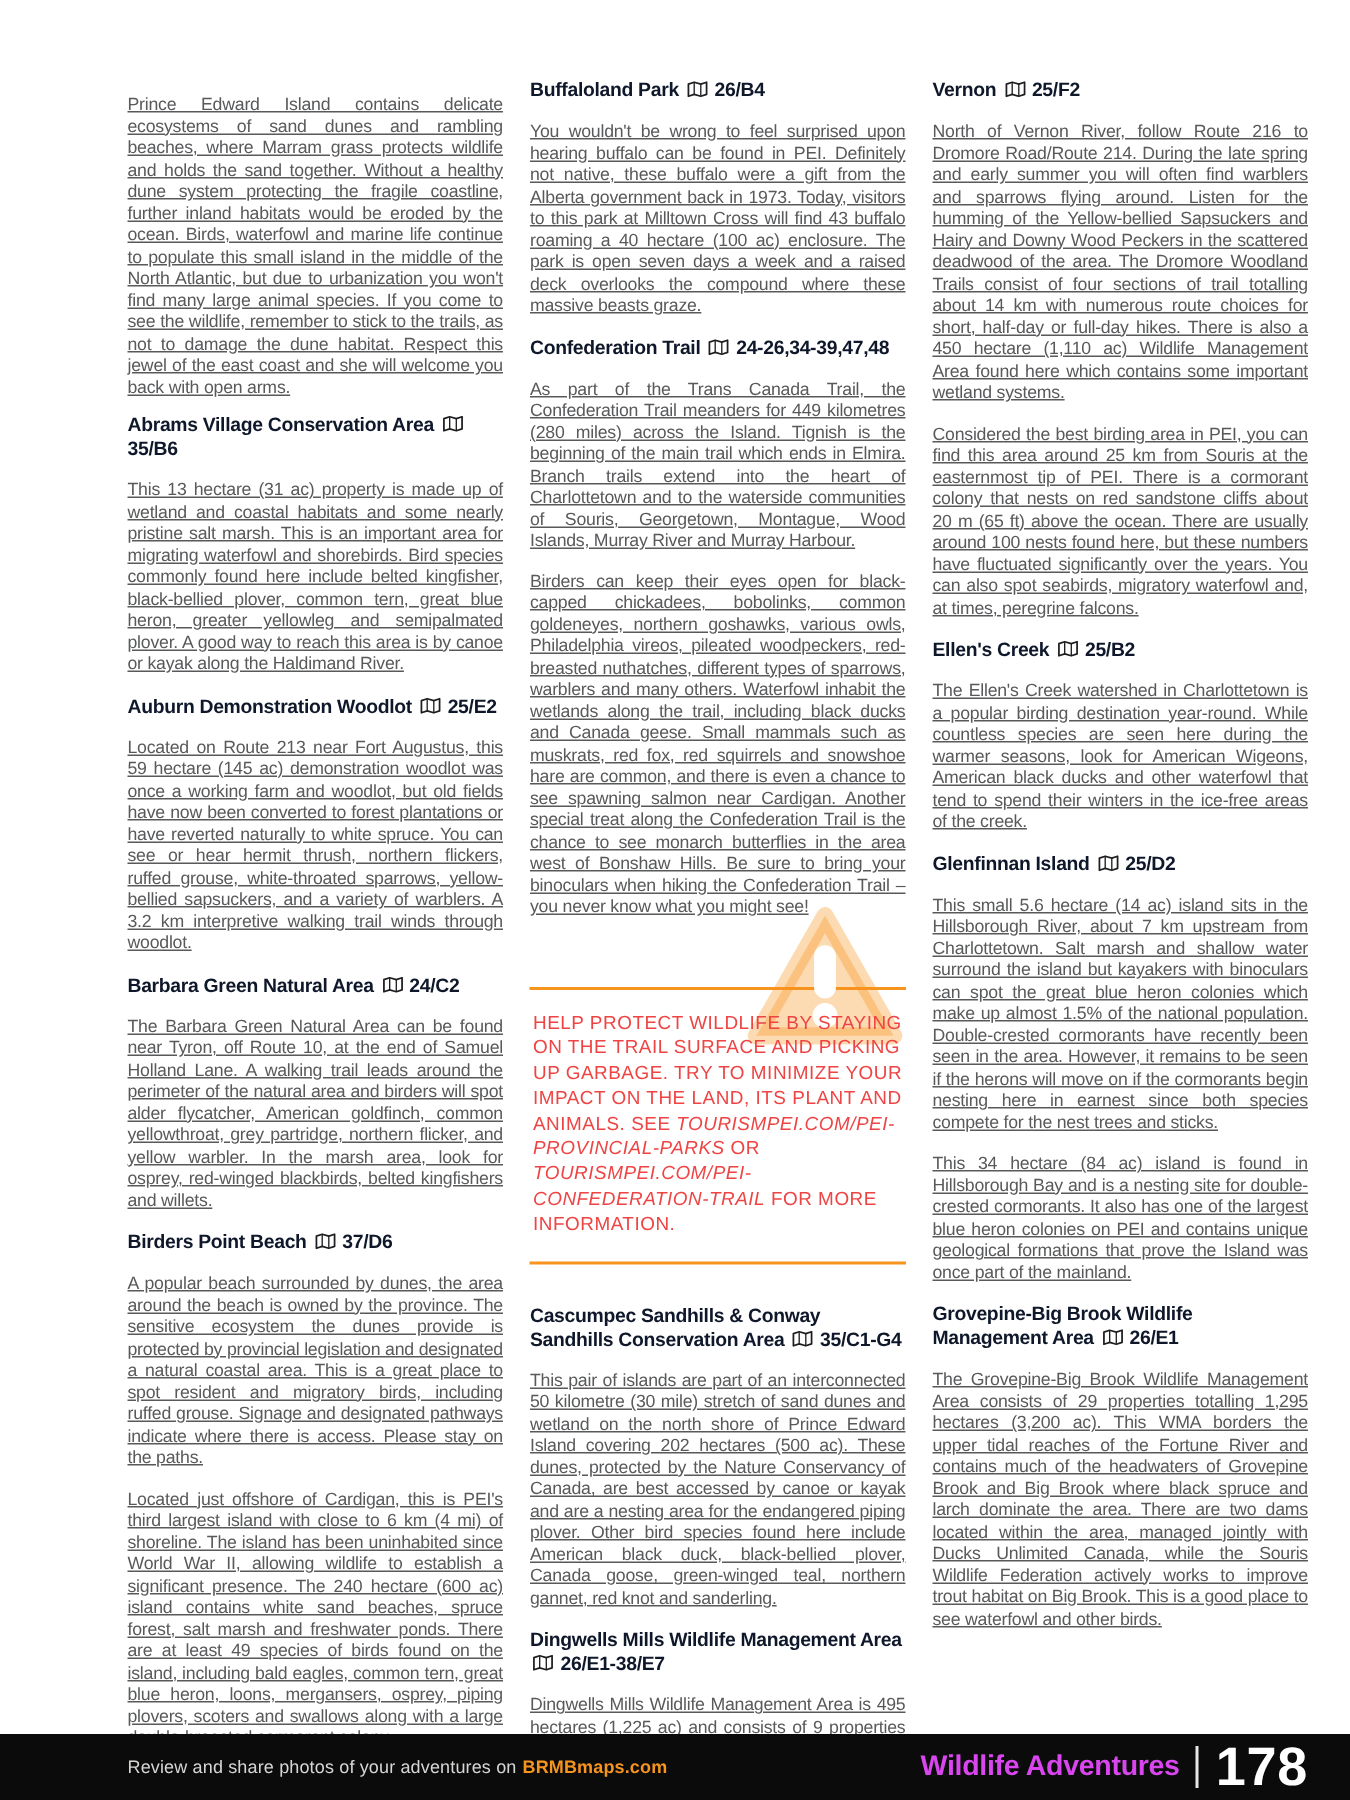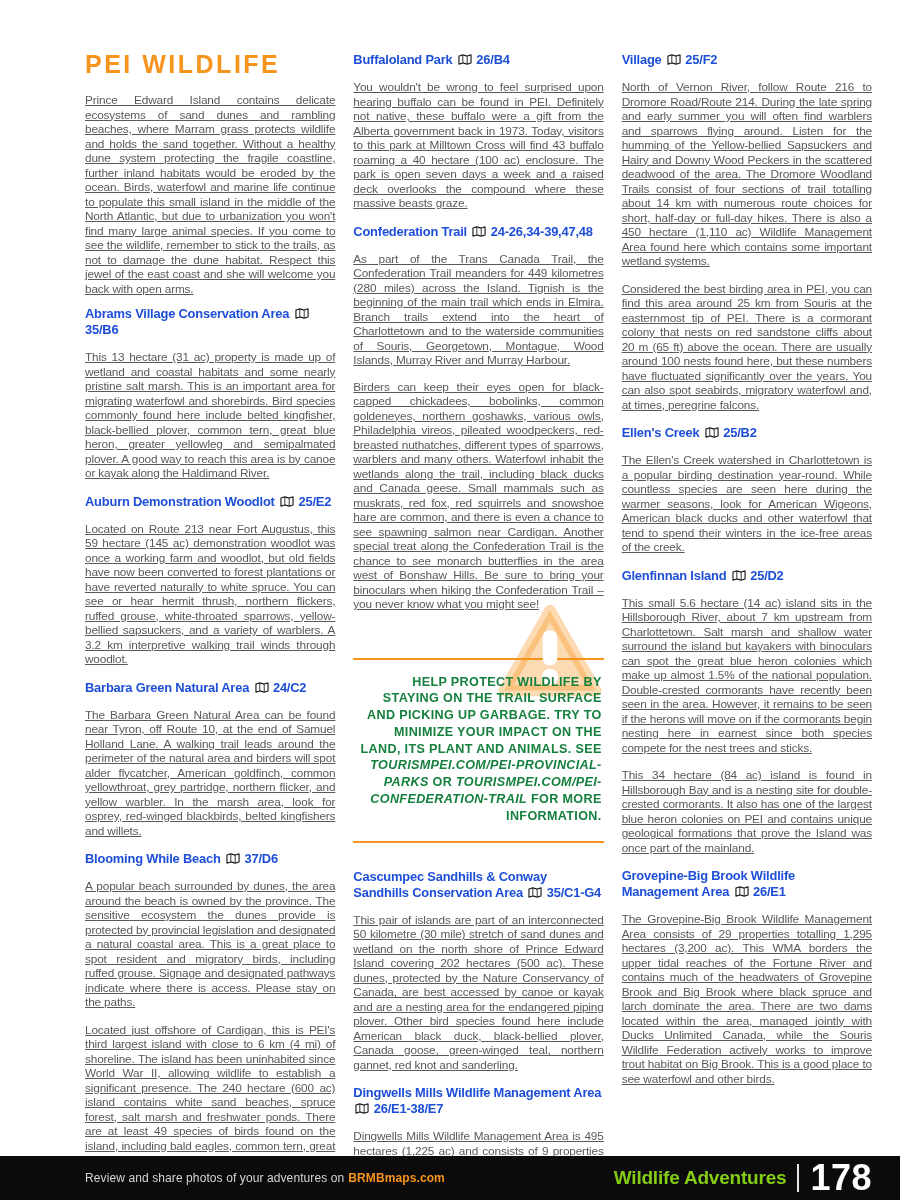--- a/index.html
+++ b/index.html
@@ -21,63 +21,62 @@
   }
   p.intro, p.body{
     margin:12px 0 10px 0;
     font-size:11.8px;line-height:14.5px;letter-spacing:-0.15px;
     color:#58595B;text-align:justify;text-decoration:underline;
   }
   section.sec{margin:0 0 13px 0;}
   h3.sec-h{
     margin:2px 0 6px 0;
     font-size:12.9px;line-height:16px;font-weight:700;letter-spacing:-0.2px;
-    color:#1d4ed8;text-align:left;
+    color:#0f172a;text-align:left;
   }
   h3.sec-h .ref{white-space:nowrap;}
   .map-icon{
     display:inline-block;width:14px;height:11px;vertical-align:-1px;
     color:#1E1E21;margin:0 1px 0 2px;
   }
   aside.callout{
     position:relative;
     margin:46px 0 26px 0;
     border-top:2px solid #F7941E;border-bottom:2px solid #F7941E;
     padding:14px 2px 16px 2px;
   }
   .warn-tri{
     position:absolute;top:-58px;right:2px;width:104px;height:96px;
     pointer-events:none;
   }
   p.callout-text{
     position:relative;z-index:1;margin:0;
-    font-size:12.6px;line-height:16.8px;font-weight:700;letter-spacing:0.35px;
-    color:#15803d;text-align:right;
+    font-size:12.6px;line-height:16.8px;font-weight:400;letter-spacing:0.35px;
+    color:#ef4444;text-align:left;
   }
   p.callout-text .ital{font-style:italic;}
   .footer{
     position:absolute;left:0;right:0;bottom:0;height:44px;
     background:#0B0B0B;
     display:flex;align-items:center;justify-content:space-between;
     padding:0 28px 0 85px;box-sizing:border-box;gap:44px;
   }
   .footer-left{font-size:12px;color:#D6D6D4;letter-spacing:0.1px;}
   .footer-left .brand{color:#F7941E;font-weight:700;margin-left:4px;cursor:pointer;}
   .footer-right{display:flex;align-items:center;}
-  .footer-section{color:#84cc16;font-size:19px;font-weight:700;letter-spacing:-0.2px;}
+  .footer-section{color:#d946ef;font-size:19px;font-weight:700;letter-spacing:-0.2px;}
   .footer-divider{width:2px;height:28px;background:#E8E8E6;margin:0 11px;}
   .footer-page{color:#FFFFFF;font-size:36px;font-weight:700;letter-spacing:0.5px;}
 </style>
 </head>
 <body>
 
 <div class="page">
   <div class="content">
     <div class="col">
-      <h1 class="page-title">PEI WILDLIFE</h1>
     <p class="intro">Prince Edward Island contains delicate ecosystems of sand dunes and rambling beaches, where Marram grass protects wildlife and holds the sand together. Without a healthy dune system protecting the fragile coastline, further inland habitats would be eroded by the ocean. Birds, waterfowl and marine life continue to populate this small island in the middle of the North Atlantic, but due to urbanization you won't find many large animal species. If you come to see the wildlife, remember to stick to the trails, as not to damage the dune habitat. Respect this jewel of the east coast and she will welcome you back with open arms.</p>
         <section class="sec">
           <h3 class="sec-h"><span>Abrams Village Conservation Area</span> <svg class="map-icon" viewBox="0 0 20 16" aria-hidden="true">
               <path d="M1.2 3 L6.8 1.2 L13.2 3 L18.8 1.2 V13 L13.2 14.8 L6.8 13 L1.2 14.8 Z" fill="none" stroke="currentColor" stroke-width="1.7" stroke-linejoin="round"></path>
               <path d="M6.8 1.6 V12.6 M13.2 3.2 V14.2" stroke="currentColor" stroke-width="1.3" fill="none"></path>
             </svg> <span class="ref">35/B6</span></h3>
           <p class="body">This 13 hectare (31 ac) property is made up of wetland and coastal habitats and some nearly pristine salt marsh. This is an important area for migrating waterfowl and shorebirds. Bird species commonly found here include belted kingfisher, black-bellied plover, common tern, great blue heron, greater yellowleg and semipalmated plover. A good way to reach this area is by canoe or kayak along the Haldimand River.</p>
         </section>
         <section class="sec">
           <h3 class="sec-h"><span>Auburn Demonstration Woodlot</span> <svg class="map-icon" viewBox="0 0 20 16" aria-hidden="true">
@@ -87,21 +86,21 @@
           <p class="body">Located on Route 213 near Fort Augustus, this 59 hectare (145 ac) demonstration woodlot was once a working farm and woodlot, but old fields have now been converted to forest plantations or have reverted naturally to white spruce. You can see or hear hermit thrush, northern flickers, ruffed grouse, white-throated sparrows, yellow-bellied sapsuckers, and a variety of warblers. A 3.2 km interpretive walking trail winds through woodlot.</p>
         </section>
         <section class="sec">
           <h3 class="sec-h"><span>Barbara Green Natural Area</span> <svg class="map-icon" viewBox="0 0 20 16" aria-hidden="true">
               <path d="M1.2 3 L6.8 1.2 L13.2 3 L18.8 1.2 V13 L13.2 14.8 L6.8 13 L1.2 14.8 Z" fill="none" stroke="currentColor" stroke-width="1.7" stroke-linejoin="round"></path>
               <path d="M6.8 1.6 V12.6 M13.2 3.2 V14.2" stroke="currentColor" stroke-width="1.3" fill="none"></path>
             </svg> <span class="ref">24/C2</span></h3>
           <p class="body">The Barbara Green Natural Area can be found near Tyron, off Route 10, at the end of Samuel Holland Lane. A walking trail leads around the perimeter of the natural area and birders will spot alder flycatcher, American goldfinch, common yellowthroat, grey partridge, northern flicker, and yellow warbler. In the marsh area, look for osprey, red-winged blackbirds, belted kingfishers and willets.</p>
         </section>
         <section class="sec">
-          <h3 class="sec-h"><span>Blooming While Beach</span> <svg class="map-icon" viewBox="0 0 20 16" aria-hidden="true">
+          <h3 class="sec-h"><span>Birders Point Beach</span> <svg class="map-icon" viewBox="0 0 20 16" aria-hidden="true">
               <path d="M1.2 3 L6.8 1.2 L13.2 3 L18.8 1.2 V13 L13.2 14.8 L6.8 13 L1.2 14.8 Z" fill="none" stroke="currentColor" stroke-width="1.7" stroke-linejoin="round"></path>
               <path d="M6.8 1.6 V12.6 M13.2 3.2 V14.2" stroke="currentColor" stroke-width="1.3" fill="none"></path>
             </svg> <span class="ref">37/D6</span></h3>
           <p class="body">A popular beach surrounded by dunes, the area around the beach is owned by the province. The sensitive ecosystem the dunes provide is protected by provincial legislation and designated a natural coastal area. This is a great place to spot resident and migratory birds, including ruffed grouse. Signage and designated pathways indicate where there is access. Please stay on the paths.</p>
         </section>
         <section class="sec">
           <p class="body">Located just offshore of Cardigan, this is PEI's third largest island with close to 6 km (4 mi) of shoreline. The island has been uninhabited since World War II, allowing wildlife to establish a significant presence. The 240 hectare (600 ac) island contains white sand beaches, spruce forest, salt marsh and freshwater ponds. There are at least 49 species of birds found on the island, including bald eagles, common tern, great blue heron, loons, mergansers, osprey, piping plovers, scoters and swallows along with a large double-breasted cormorant colony.</p>
         </section>
       </div>
     <div class="col">
@@ -138,21 +137,21 @@
         <section class="sec">
           <h3 class="sec-h"><span>Dingwells Mills Wildlife Management Area</span> <svg class="map-icon" viewBox="0 0 20 16" aria-hidden="true">
               <path d="M1.2 3 L6.8 1.2 L13.2 3 L18.8 1.2 V13 L13.2 14.8 L6.8 13 L1.2 14.8 Z" fill="none" stroke="currentColor" stroke-width="1.7" stroke-linejoin="round"></path>
               <path d="M6.8 1.6 V12.6 M13.2 3.2 V14.2" stroke="currentColor" stroke-width="1.3" fill="none"></path>
             </svg> <span class="ref">26/E1-38/E7</span></h3>
           <p class="body">Dingwells Mills Wildlife Management Area is 495 hectares (1,225 ac) and consists of 9 properties and portions of 3 others. These were purchased to conserve forest and wetland wildlife habitat. The land is generally low and wet with poor soils and black spruce is the dominant tree type. This is a good place to spot waterfowl and other birds.</p>
         </section>
       </div>
     <div class="col">
         <section class="sec">
-          <h3 class="sec-h"><span>Village</span> <svg class="map-icon" viewBox="0 0 20 16" aria-hidden="true">
+          <h3 class="sec-h"><span>Vernon</span> <svg class="map-icon" viewBox="0 0 20 16" aria-hidden="true">
               <path d="M1.2 3 L6.8 1.2 L13.2 3 L18.8 1.2 V13 L13.2 14.8 L6.8 13 L1.2 14.8 Z" fill="none" stroke="currentColor" stroke-width="1.7" stroke-linejoin="round"></path>
               <path d="M6.8 1.6 V12.6 M13.2 3.2 V14.2" stroke="currentColor" stroke-width="1.3" fill="none"></path>
             </svg> <span class="ref">25/F2</span></h3>
           <p class="body">North of Vernon River, follow Route 216 to Dromore Road/Route 214. During the late spring and early summer you will often find warblers and sparrows flying around. Listen for the humming of the Yellow-bellied Sapsuckers and Hairy and Downy Wood Peckers in the scattered deadwood of the area. The Dromore Woodland Trails consist of four sections of trail totalling about 14 km with numerous route choices for short, half-day or full-day hikes. There is also a 450 hectare (1,110 ac) Wildlife Management Area found here which contains some important wetland systems.</p>
         </section>
         <section class="sec">
           <p class="body">Considered the best birding area in PEI, you can find this area around 25 km from Souris at the easternmost tip of PEI. There is a cormorant colony that nests on red sandstone cliffs about 20 m (65 ft) above the ocean. There are usually around 100 nests found here, but these numbers have fluctuated significantly over the years. You can also spot seabirds, migratory waterfowl and, at times, peregrine falcons.</p>
         </section>
         <section class="sec">
           <h3 class="sec-h"><span>Ellen's Creek</span> <svg class="map-icon" viewBox="0 0 20 16" aria-hidden="true">

